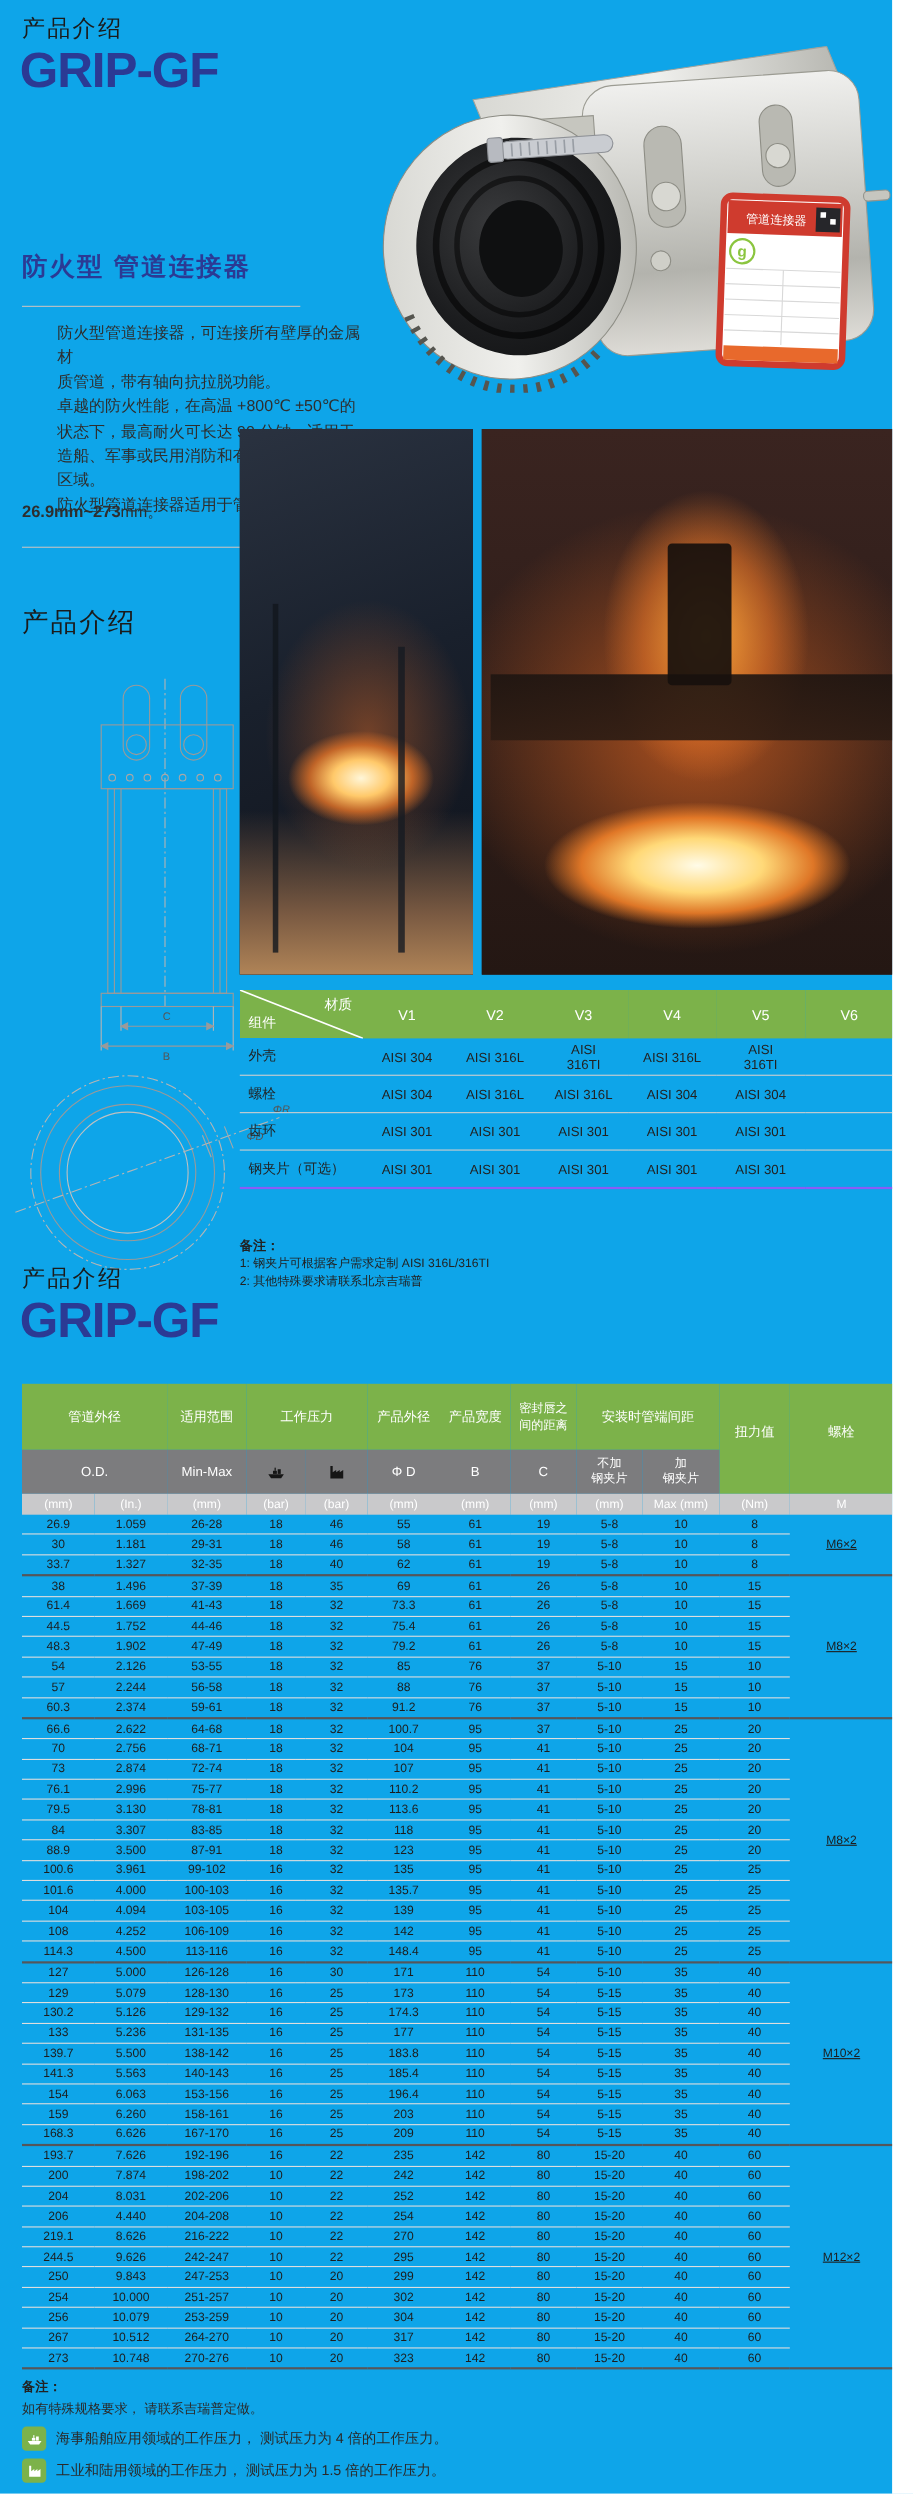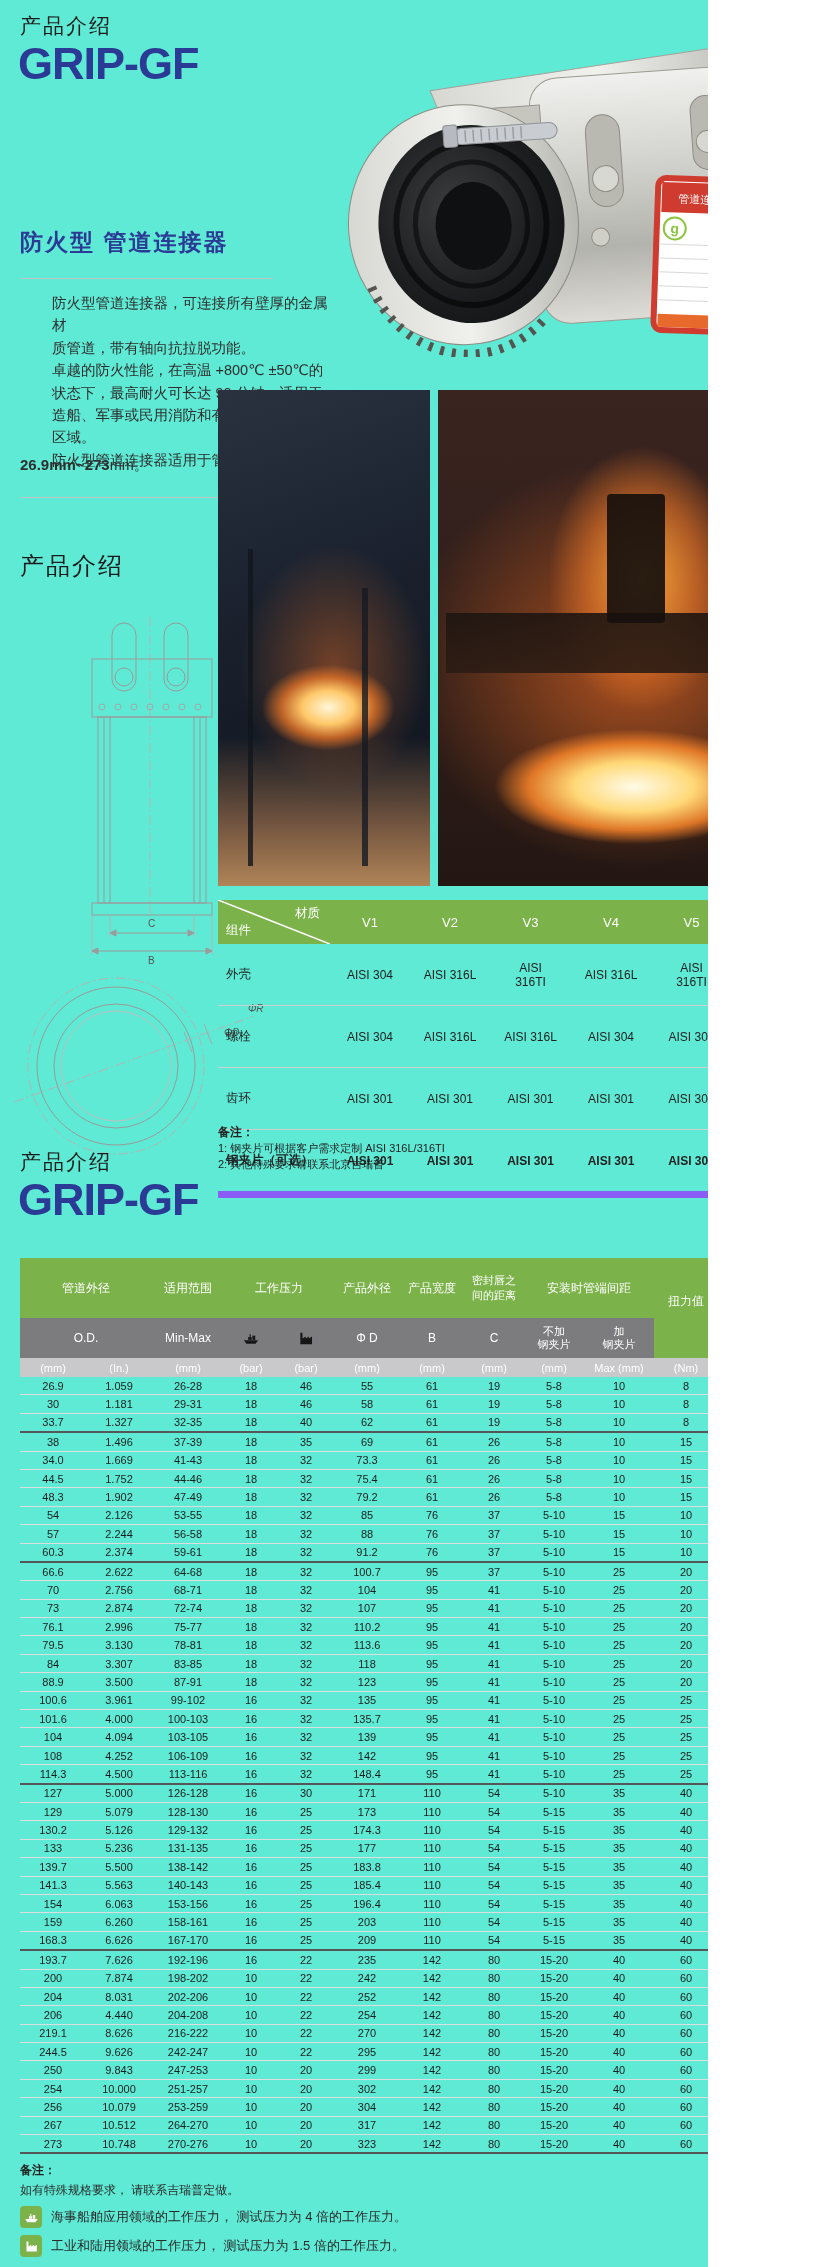--- a/index.html
+++ b/index.html
@@ -1,16 +1,16 @@
 <!DOCTYPE html>
 <html><head>
 <meta charset="utf-8">
 <style>
   html,body{margin:0;padding:0;background:#fff;}
-  .page{position:relative;width:708px;height:2267px;background:#5eead4;overflow:hidden;
+  .page{position:relative;width:811px;height:2267px;background:#0ea5e9;overflow:hidden;
         font-family:"Liberation Sans","DejaVu Sans",sans-serif;color:#222;}
 
   
   .eyebrow{position:absolute;font-size:21px;color:#1b1b1b;letter-spacing:2px;}
   #s1-eyebrow{left:20px;top:12px;}
   .brand{position:absolute;font-size:45px;font-weight:bold;color:#2b3a94;letter-spacing:-1px;}
   #s1-brand{left:18px;top:38px;}
   #s1-sub{position:absolute;left:20px;top:227px;font-size:23px;font-weight:bold;color:#2b3a94;letter-spacing:2px;}
   .hr{position:absolute;height:1px;background:#c3c3c3;}
   #hr1{left:20px;top:278px;width:253px;}
@@ -47,23 +47,23 @@
     background-color:#2a1a14;}
   #photo-right::before{content:"";position:absolute;left:2%;right:2%;top:45%;height:12%;
       background:linear-gradient(#1e1511,#2c1c14);opacity:.9;}
   #photo-right::after{content:"";position:absolute;left:43%;top:21%;width:15%;height:26%;
       background:#17100d;border-radius:4px;opacity:.92;}
 
   
   table{border-collapse:collapse;}
   .mat{position:absolute;left:218px;top:900px;width:594px;table-layout:fixed;}
   .mat th{background:#7cb24a;color:#fff;font-weight:normal;font-size:13px;height:44px;padding:0;}
-  .mat td{font-size:12px;color:#222;text-align:center;border-bottom:1px solid #cfcfcf;height:29px;padding:16px 0;margin-left:42px;}
+  .mat td{font-size:12px;color:#222;text-align:center;border-bottom:1px solid #cfcfcf;height:29px;padding:2px 0;margin-left:42px;}
   .mat td.mat-label{text-align:left;padding-left:8px;font-size:12.5px;}
-  .mat tr:last-child td{border-bottom:7px solid #8b5cf6;font-weight:bold;}
+  .mat tr:last-child td{border-bottom:2px solid #8b5cf6;}
   .mat-corner{position:relative;margin-left:43px;}
   .mat-corner svg{position:absolute;left:0;top:0;width:100%;height:100%;}
   .mat-corner .ct{position:absolute;top:5px;right:10px;font-size:12.5px;}
   .mat-corner .cb{position:absolute;bottom:5px;left:8px;font-size:12.5px;}
   #mat-notes{position:absolute;left:218px;top:1108px;font-size:11px;line-height:16px;color:#222;white-space:pre-line;}
   #mat-notes .nt{font-weight:bold;font-size:12px;}
 
   
   #s3-eyebrow{left:20px;top:1148px;}
   #s3-brand{left:18px;top:1174px;}
@@ -445,21 +445,21 @@
           <td>69</td>
           <td>61</td>
           <td>26</td>
           <td>5-8</td>
           <td>10</td>
           <td>15</td>
           <td class="m-cell" rowspan="7">M8×2</td>
         </tr>
 
         <tr>
-          <td>34.0</td>
+          <td>61.4</td>
           <td>1.669</td>
           <td>41-43</td>
           <td>18</td>
           <td>32</td>
           <td>73.3</td>
           <td>61</td>
           <td>26</td>
           <td>5-8</td>
           <td>10</td>
           <td>15</td>

